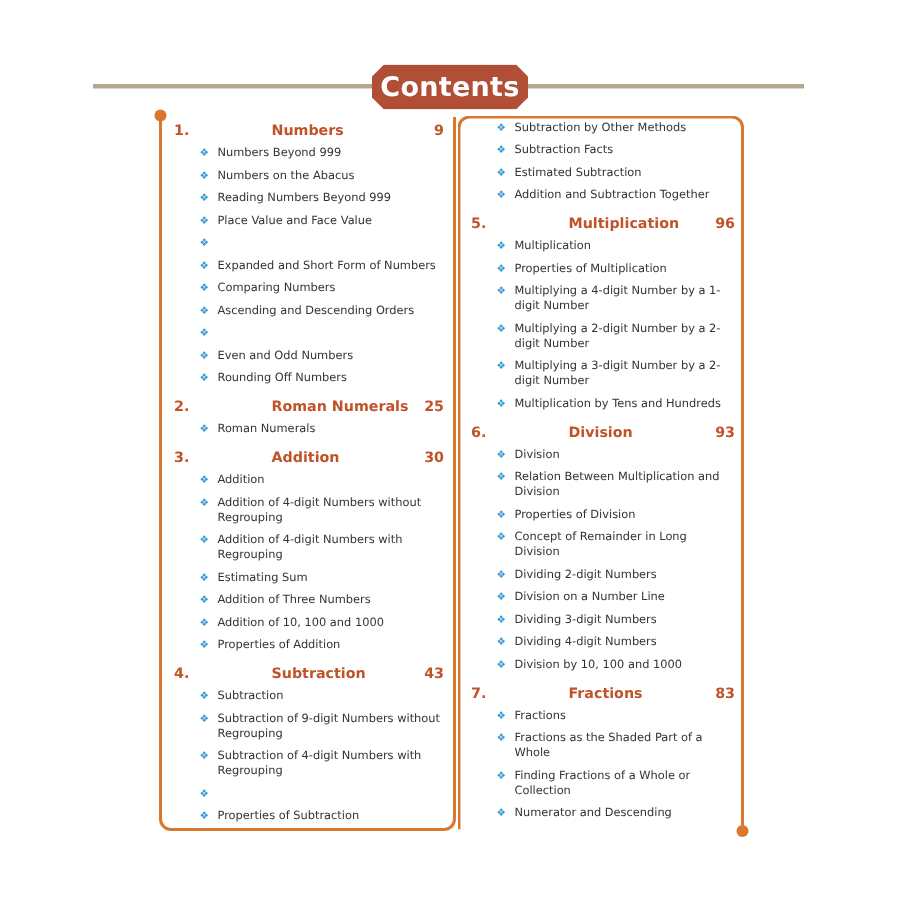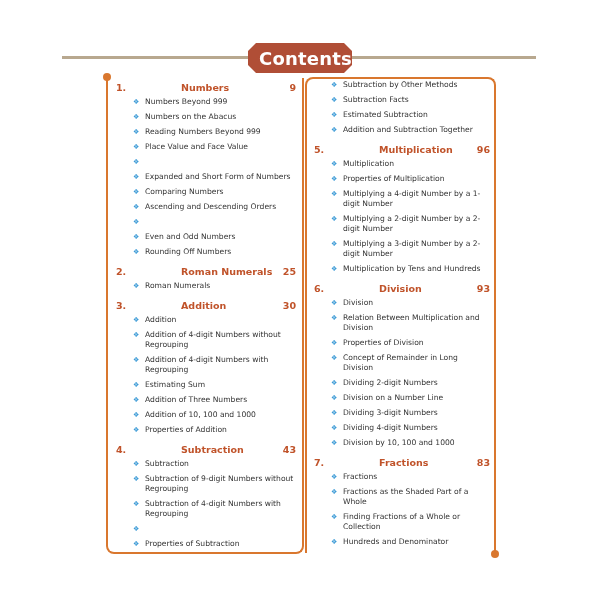--- a/index.html
+++ b/index.html
@@ -9,21 +9,21 @@
     .rule {
       position: absolute; top: 56px; height: 3px; background: #b8a88f;
     }
     .rule.left { left: 62px; width: 190px; }
     .rule.right { left: 350px; width: 186px; }
 
     .title-badge {
       position: absolute; left: 248px; top: 43px; width: 104px; height: 30px;
       background: #b04e36;
       clip-path: polygon(8px 0, 96px 0, 104px 8px, 104px 22px, 96px 30px, 8px 30px, 0 22px, 0 8px);
-      display: flex; align-items: center; justify-content: flex-end;
+      display: flex; align-items: center; justify-content: center;
     }
     .title-badge::before, .title-badge::after { content: none; }
     .title-text {
       color: #fff; font-family: "DejaVu Sans", sans-serif; font-weight: bold; font-size: 18px; letter-spacing: 0.2px;
     }
 
     .col-left {
       position: absolute; left: 106px; top: 78px; width: 198px; height: 476px;
       border-left: 2px solid #d9772e; border-right: 2px solid #d9772e; border-bottom: 2px solid #d9772e;
       border-radius: 0 0 8px 8px;
@@ -301,15 +301,15 @@
   <div class="topic">
       <span class="bullet">❖</span>
       <span class="label">Fractions as the Shaded Part of a Whole</span>
     </div>
   <div class="topic">
       <span class="bullet">❖</span>
       <span class="label">Finding Fractions of a Whole or Collection</span>
     </div>
   <div class="topic">
       <span class="bullet">❖</span>
-      <span class="label">Hundreds and Denominator</span>
+      <span class="label">Numerator and Descending</span>
     </div>
 </div>
 
 </body></html>

